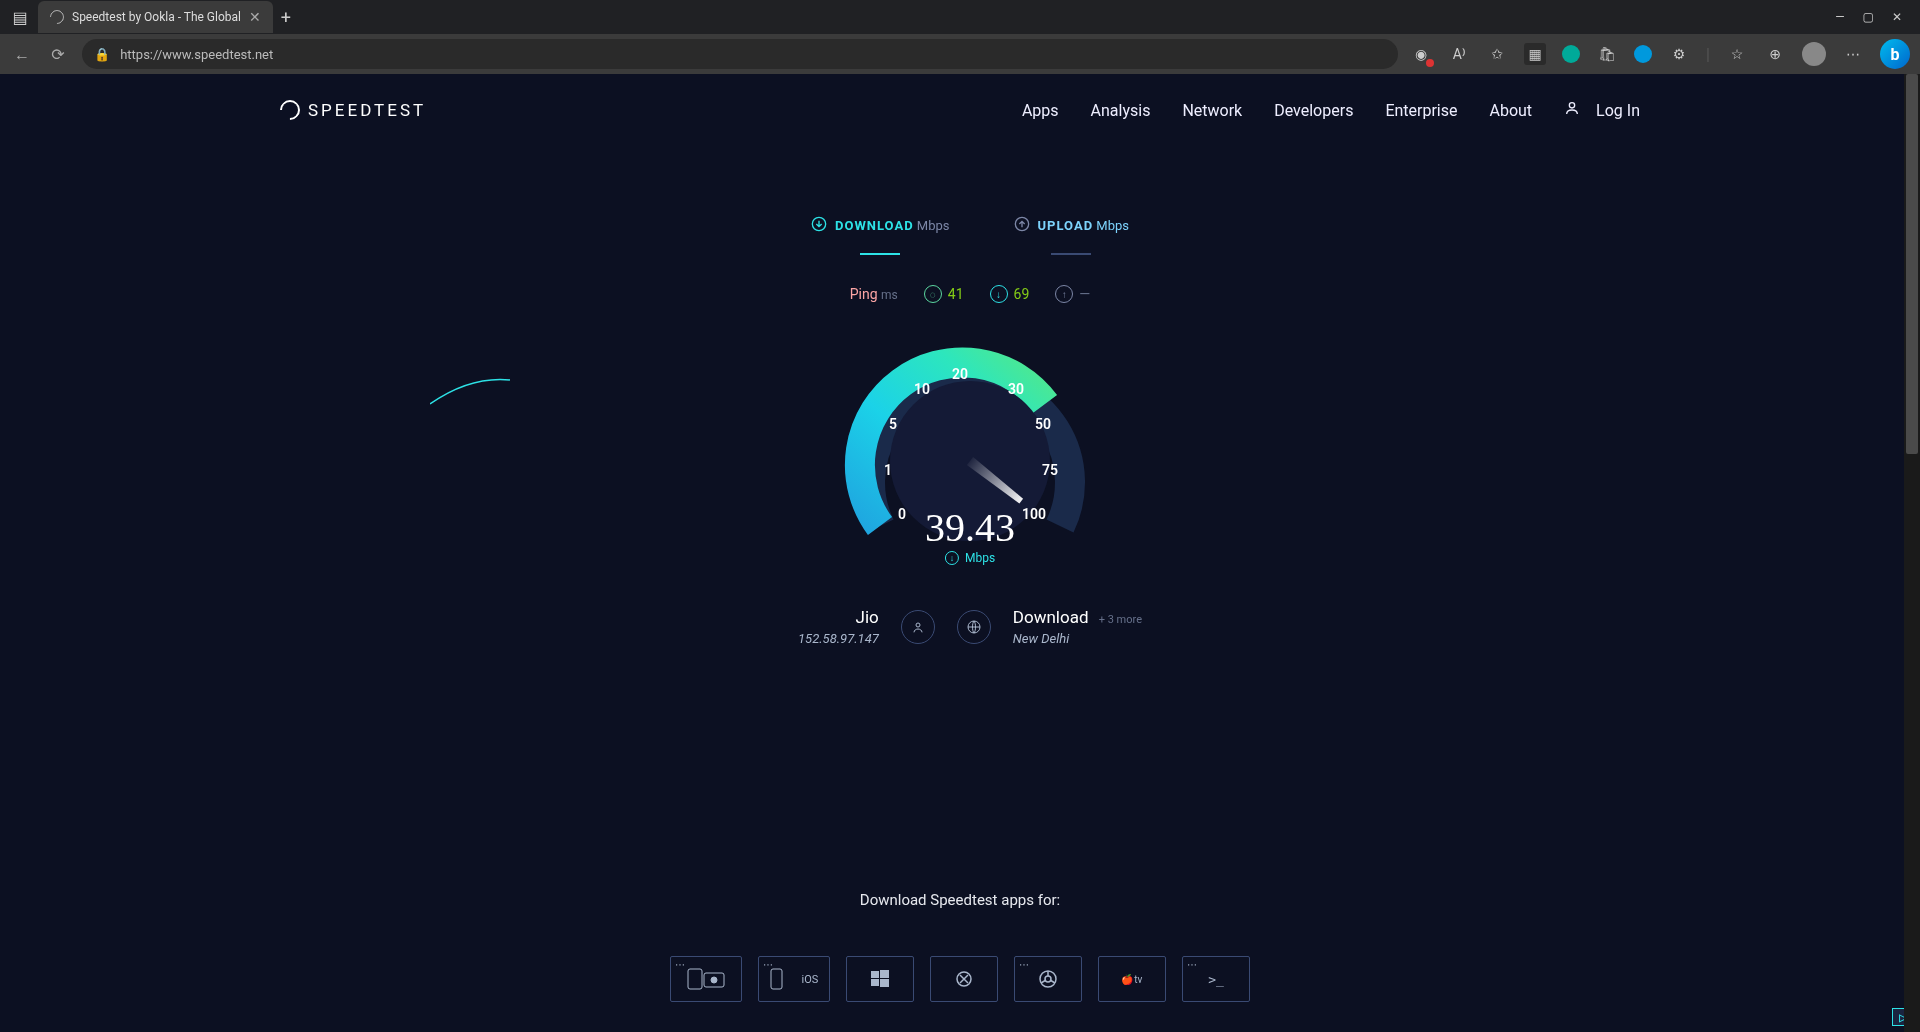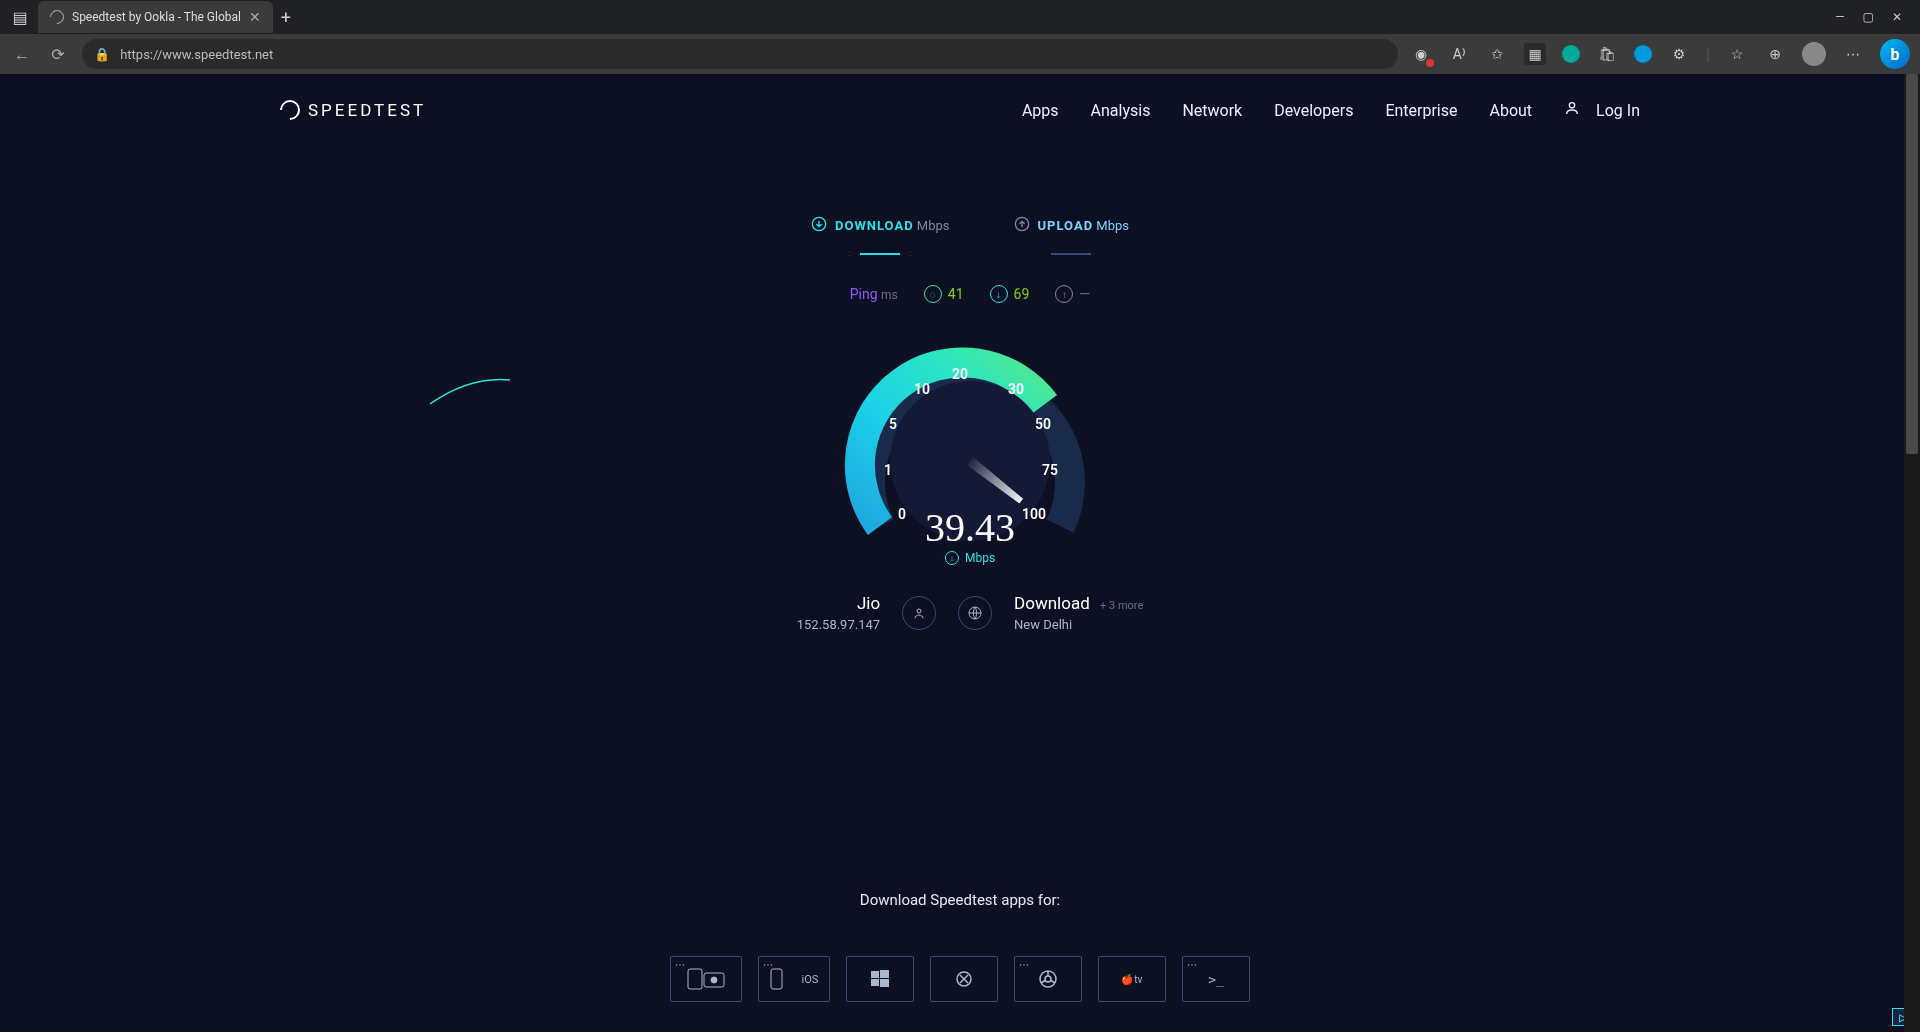--- a/index.html
+++ b/index.html
@@ -55,41 +55,41 @@
 .test-area { display:flex;flex-direction:column;align-items:center;padding-top:70px;padding-left:20px;}
 
 .tabs { display:flex; gap:64px; margin-bottom:12px; font-size:13px; }
 .tab-label { display:flex;align-items:center;gap:8px; color:#7dd3fc; position:relative; padding-bottom:20px;}
 .tab-label.active { color:#2de2e6; }
 .tab-label strong { font-weight:700; letter-spacing:1px; }
 .tab-label .underline { position:absolute; bottom:0; left:50%; transform:translateX(-50%); width:40px; height:2px; background:#3a4a73; }
 .tab-label.active .underline { background:#2de2e6; }
 
 .ping-row { display:flex; align-items:center; gap:26px; font-size:14px; margin-top:18px; margin-bottom:20px; color:#b4becc;}
-.ping-label { color:#8b5cf6; }
+.ping-label { color:#fca5a5; }
 .ping-ms { color:#66708a; font-size:12px; }
 .ping-item { display:flex;align-items:center;gap:6px; }
 .ping-icon { width:18px;height:18px;border-radius:50%;border:1px solid #5bd6a0;display:flex;align-items:center;justify-content:center;font-size:10px;color:#5bd6a0;}
 .ping-icon.download { border-color:#2de2e6;color:#2de2e6;}
 .ping-icon.upload { border-color:#7c86a6;color:#7c86a6;}
 .ping-val { color:#84cc16; }
 .ping-dash { color:#66708a; }
 
 .gauge-wrap { position:relative; width:260px; height:230px; margin-top:18px; }
 .gauge-svg { width:100%; height:100%; }
 .gauge-tick { fill:#fff; font-size:14px; font-weight:600; }
 .gauge-value { font-size:40px; font-weight:300; fill:#fff; text-anchor:middle; font-family:Georgia,serif;}
 .gauge-unit { display:flex;align-items:center;gap:6px;color:#2de2e6;font-size:12px;position:absolute;bottom:6px;left:50%;transform:translateX(-50%);}
 .gauge-unit .dl { width:14px;height:14px;border-radius:50%;border:1px solid #2de2e6;display:flex;align-items:center;justify-content:center;font-size:9px;}
 
-.providers { display:flex; align-items:center; gap:22px; margin-top:22px; }
+.providers { display:flex; align-items:center; gap:22px; margin-top:36px; }
 .prov-left { text-align:right; }
 .prov-right { text-align:left; }
 .prov-name { font-size:17px; color:#fff;}
-.prov-sub { font-size:13px; color:#aab7cc; margin-top:4px;}
+.prov-sub { font-size:13px; color:#aab7cc; margin-top:4px;font-style:italic;}
 .prov-more { font-size:11px; color:#66708a; margin-left:6px;}
 .prov-circle { width:34px;height:34px;border-radius:50%;border:1px solid #3a4a73;display:flex;align-items:center;justify-content:center;color:#aab7cc;}
 
 .swoosh { position:absolute; left:430px; top:302px; width:80px; height:30px; }
 
 .promo { position:absolute; bottom:120px; left:0; width:100%; text-align:center; font-size:15px; color:#e6e8ee; line-height:1.6; }
 .promo sup { font-size:10px; }
 
 .app-buttons { position:absolute; bottom:30px; left:0; width:100%; display:flex; justify-content:center; gap:16px; }
 .app-btn { width:68px;height:46px;border:1px solid #3a4a73;border-radius:2px;display:flex;align-items:center;justify-content:center;color:#aab7cc;font-size:12px;position:relative;cursor:pointer;}

